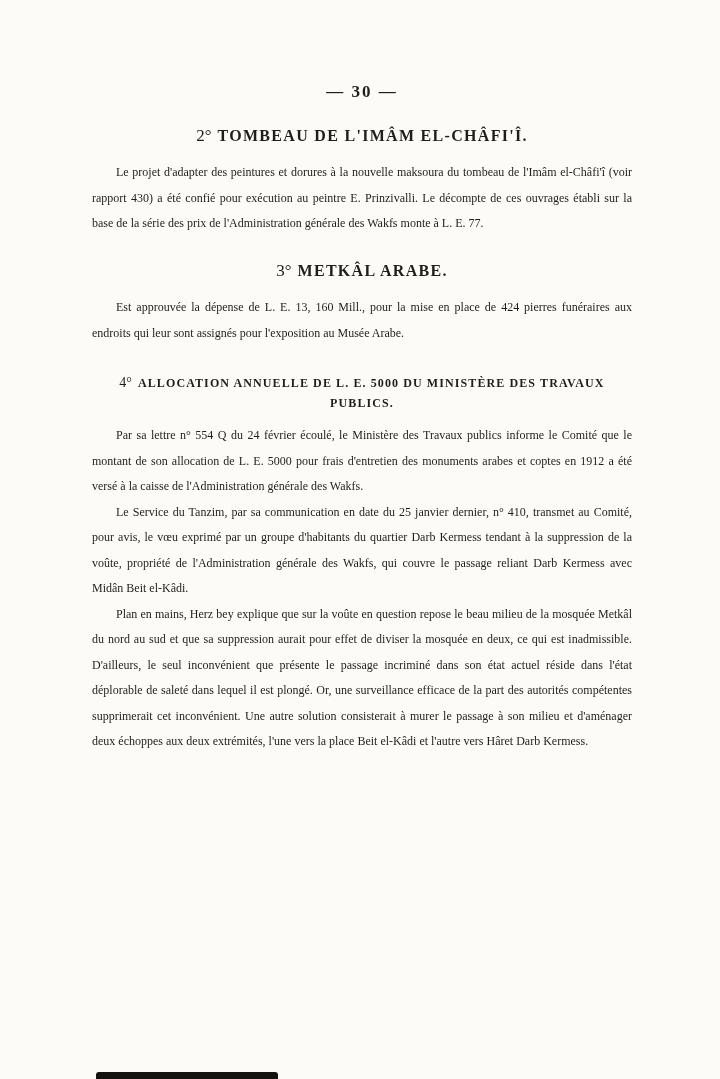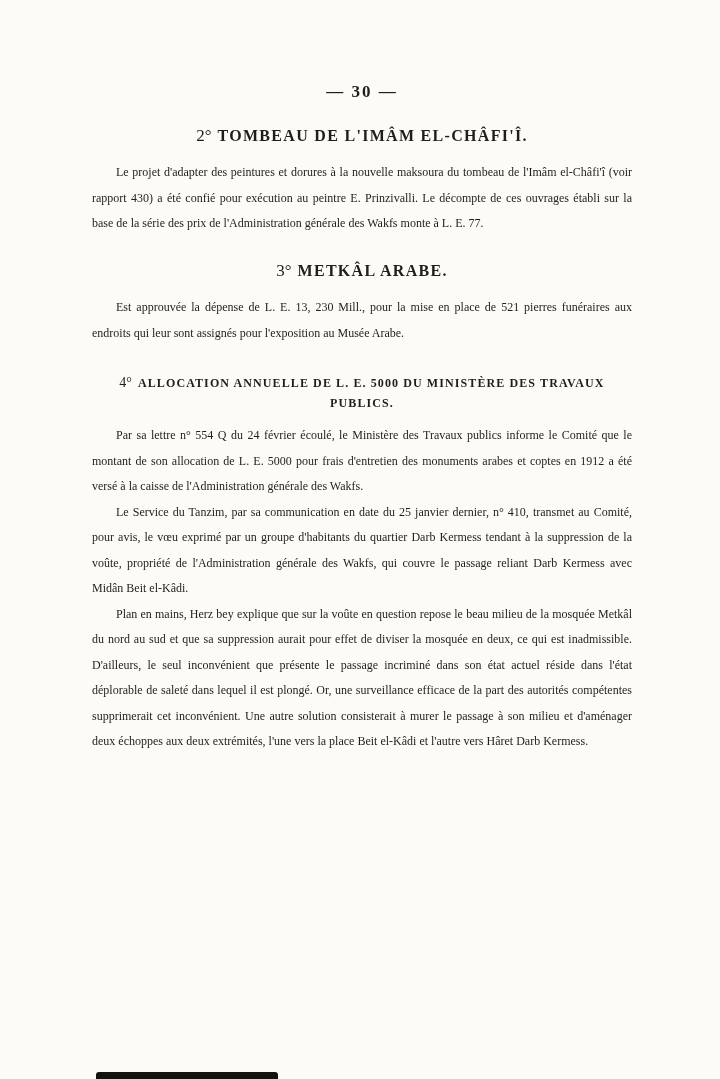--- a/index.html
+++ b/index.html
@@ -69,21 +69,21 @@
     <div class="heading">
       <span class="hnum">2°</span><span class="htext">TOMBEAU DE L'IMÂM EL-CHÂFI'Î.</span>
     </div>
     <p class="body-par">Le projet d'adapter des peintures et dorures à la nouvelle maksoura du tombeau de l'Imâm el-Châfi'î (voir rapport 430) a été confié pour exécution au peintre E. Prinzivalli. Le décompte de ces ouvrages établi sur la base de la série des prix de l'Administration générale des Wakfs monte à L. E. 77.</p>
   </div>
 
   <div class="section">
     <div class="heading">
       <span class="hnum">3°</span><span class="htext">METKÂL ARABE.</span>
     </div>
-    <p class="body-par">Est approuvée la dépense de L. E. 13, 230 Mill., pour la mise en place de 521 pierres funéraires aux endroits qui leur sont assignés pour l'exposition au Musée Arabe.</p>
+    <p class="body-par">Est approuvée la dépense de L. E. 13, 160 Mill., pour la mise en place de 424 pierres funéraires aux endroits qui leur sont assignés pour l'exposition au Musée Arabe.</p>
   </div>
 
   <div class="section">
     <div class="heading wide">
       <span class="hnum">4°</span><span class="htext">ALLOCATION ANNUELLE DE L. E. 5000 DU MINISTÈRE DES TRAVAUX PUBLICS.</span>
     </div>
     <p class="body-par">Par sa lettre n° 554 Q du 24 février écoulé, le Ministère des Travaux publics informe le Comité que le montant de son allocation de L. E. 5000 pour frais d'entretien des monuments arabes et coptes en 1912 a été versé à la caisse de l'Administration générale des Wakfs.</p>
   </div>
 
   <div class="section">

